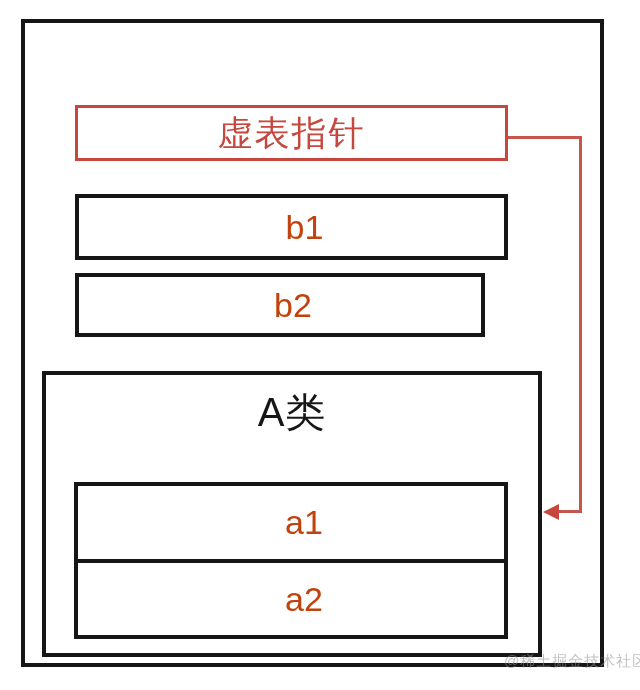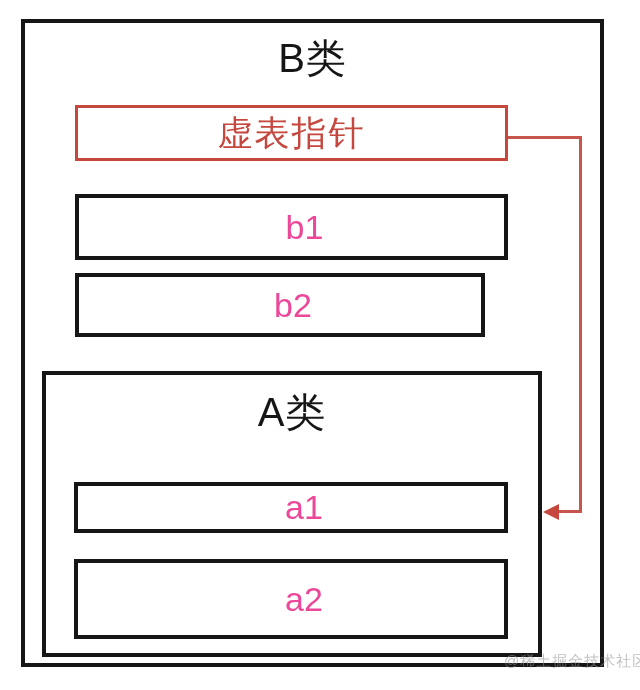--- a/index.html
+++ b/index.html
@@ -11,21 +11,21 @@
     font-family: "Liberation Sans", "DejaVu Sans", sans-serif;
     overflow: hidden;
   }
   .box { position: absolute; box-sizing: border-box; background: #ffffff; }
   .black-border-4 { border: 4px solid #161616; }
   .member {
     display: flex;
     align-items: center;
     justify-content: center;
     font-size: 34px;
-    color: #ec4899;
+    color: #c2410c;
     padding-left: 26px;
   }
   .class-title {
     position: absolute;
     left: 0;
     width: 100%;
     text-align: center;
     font-size: 40px;
     color: #161616;
     letter-spacing: 1px;
@@ -59,39 +59,38 @@
     white-space: nowrap;
   }
 </style>
 </head>
 <body>
 
 <div id="stage">
 
   <div class="box black-border-4" style="left:21px; top:19px; width:583px; height:648px;">
 
-    <div class="class-title" style="top:8px;">B类</div>
 
     <div class="box vtable-box" style="left:50px; top:82px; width:433px; height:56px;">
       <span>虚表指针</span>
     </div>
 
     <div class="box black-border-4 member" style="left:50px; top:171px; width:433px; height:66px;">
       <span>b1</span>
     </div>
 
     <div class="box black-border-4 member" style="left:50px; top:250px; width:410px; height:64px;">
       <span>b2</span>
     </div>
 
     <div class="box black-border-4" style="left:17px; top:348px; width:500px; height:286px;">
 
       <div class="class-title" style="top:10px;">A类</div>
 
-      <div class="box black-border-4 member" style="left:28px; top:107px; width:434px; height:51px;">
+      <div class="box black-border-4 member" style="left:28px; top:107px; width:434px; height:81px;">
         <span>a1</span>
       </div>
 
       <div class="box black-border-4 member" style="left:28px; top:184px; width:434px; height:80px;">
         <span>a2</span>
       </div>
     </div>
   </div>
 
   <div class="red-seg" style="left:508px; top:136px; width:74px; height:3px;"></div>

